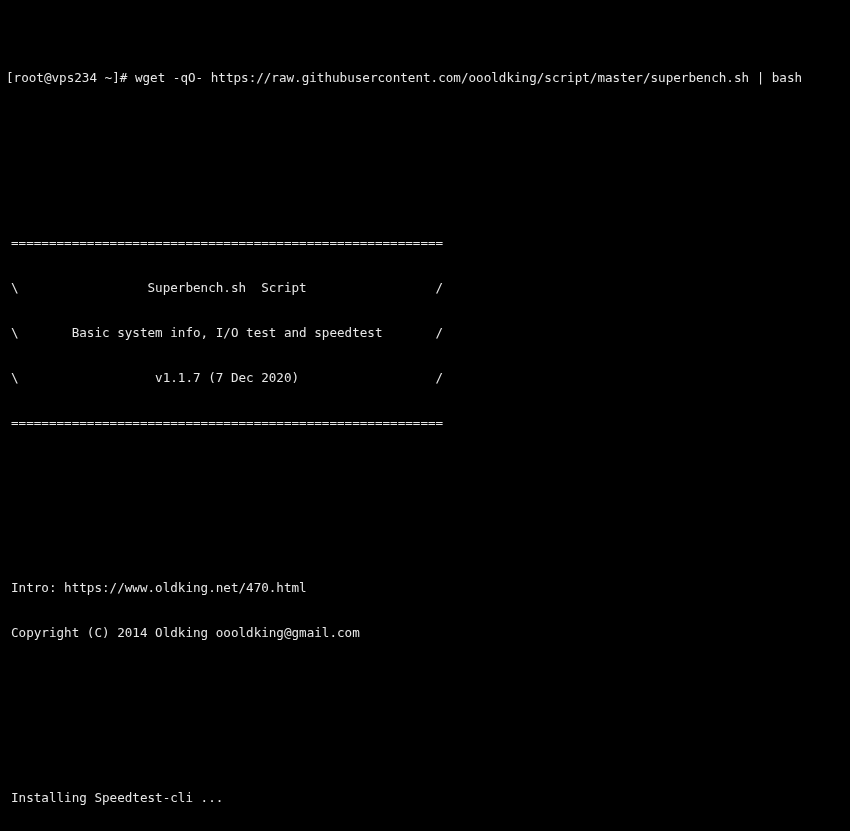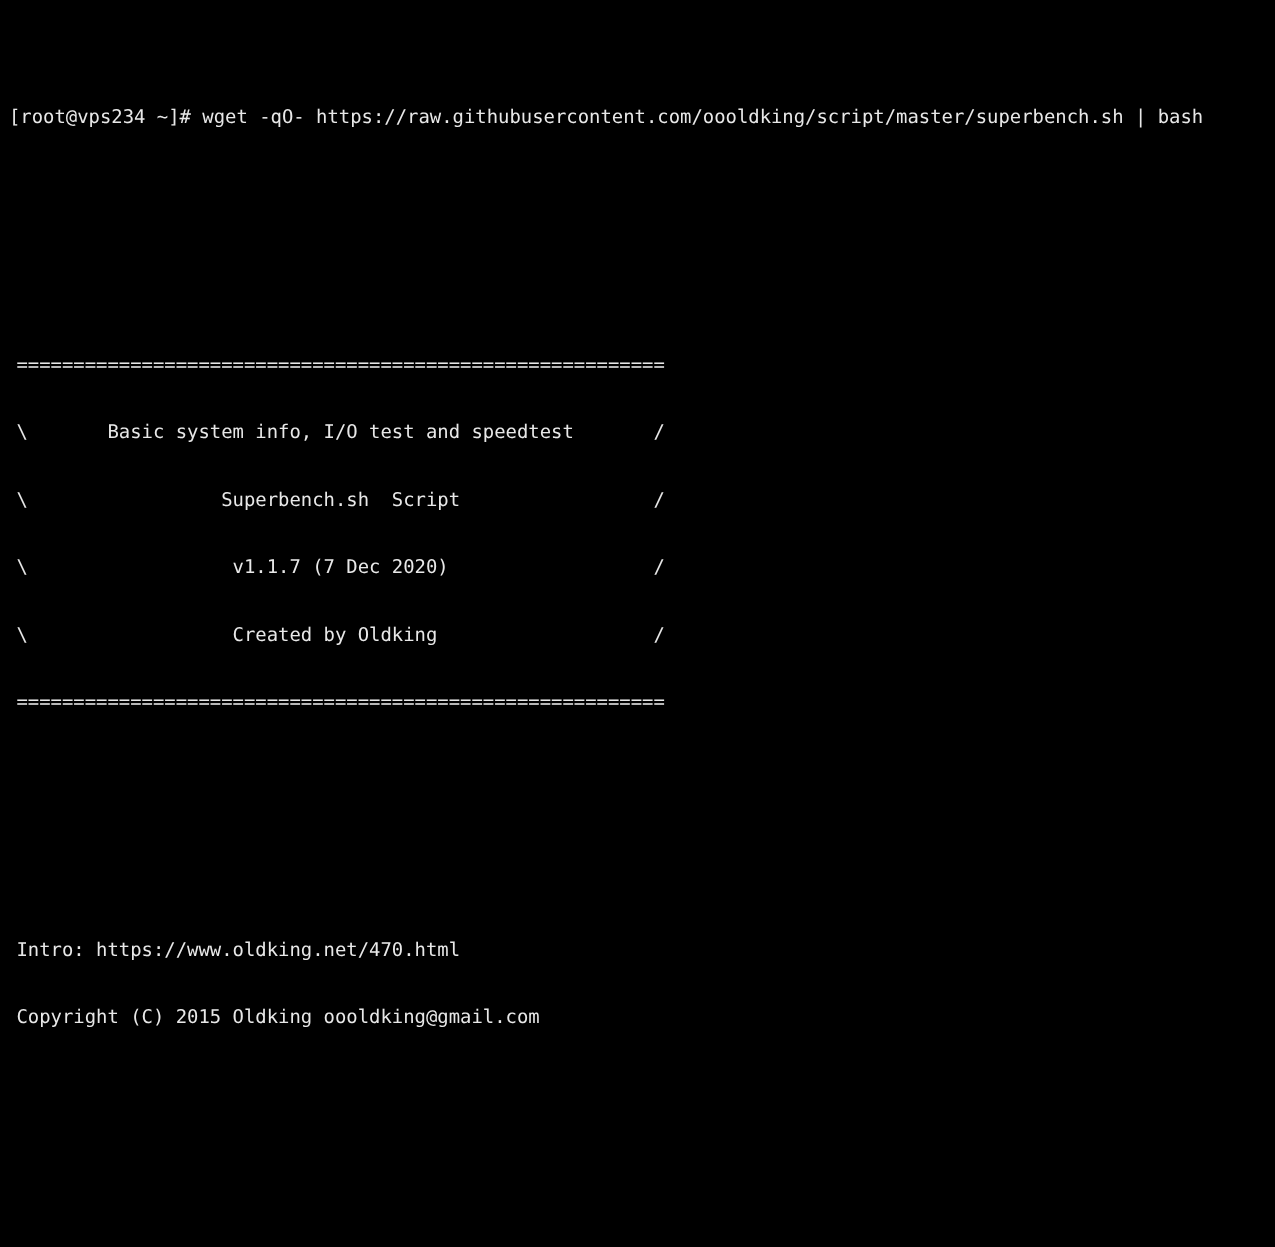--- a/index.html
+++ b/index.html
@@ -48,32 +48,31 @@
 <div id="terminal">
 
   
   <div class="line cmdline"><span class="c-white">[root@vps234 ~]# wget -qO- https://raw.githubusercontent.com/oooldking/script/master/superbench.sh | bash</span></div>
 
   <div class="blank"></div>
 
   
   <div>
     <div class="line"><span class="c-white">=========================================================</span></div>
+    <div class="line"><span class="c-white" id="b0">\                 Superbench.sh  Script                 /</span></div>
     <div class="line"><span class="c-white" id="b1">\       Basic system info, I/O test and speedtest       /</span></div>
-    <div class="line"><span class="c-white" id="b0">\                 Superbench.sh  Script                 /</span></div>
     <div class="line"><span class="c-white" id="b2">\                  v1.1.7 (7 Dec 2020)                  /</span></div>
-    <div class="line"><span class="c-white" id="b3">\                  Created by Oldking                   /</span></div>
     <div class="line"><span class="c-white">=========================================================</span></div>
   </div>
 
   <div class="blank"></div>
 
   
   <div class="line"><span class="c-white">Intro: https://www.oldking.net/470.html</span></div>
-  <div class="line"><span class="c-white">Copyright (C) 2015 Oldking oooldking@gmail.com</span></div>
+  <div class="line"><span class="c-white">Copyright (C) 2014 Oldking oooldking@gmail.com</span></div>
 
   <div class="blank"></div>
 
   
   <div>
     <div class="line"><span class="c-white">Installing Speedtest-cli ...</span></div>
     
     
   </div>
 

